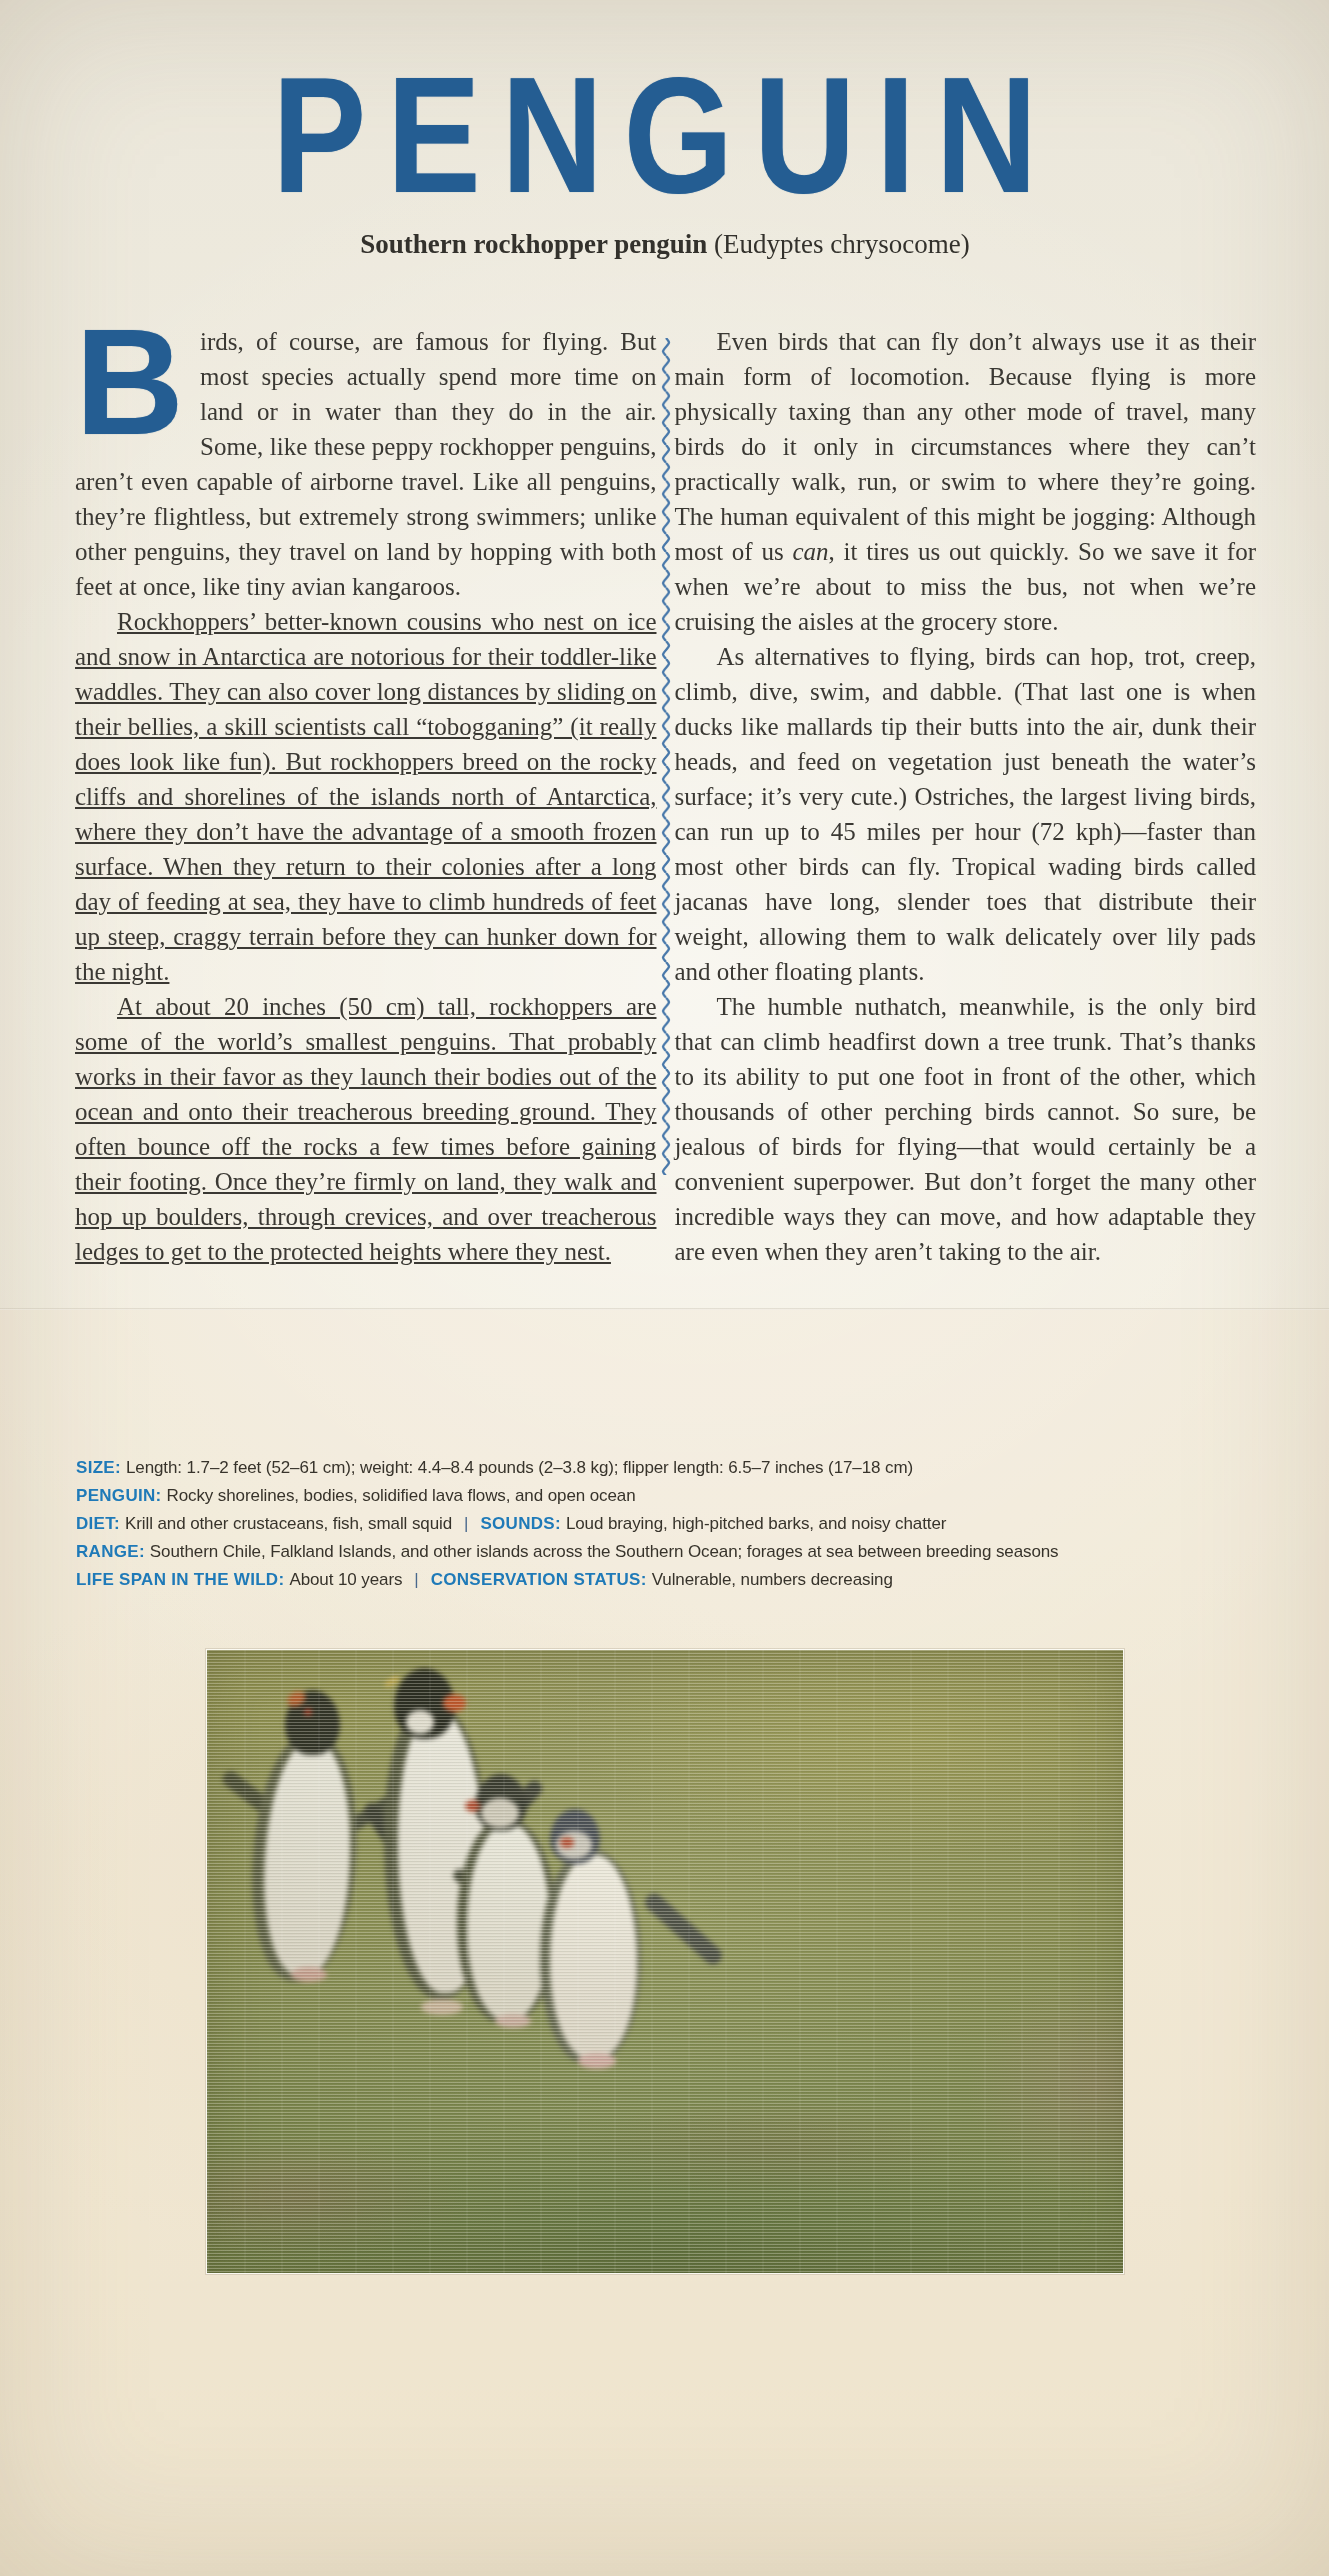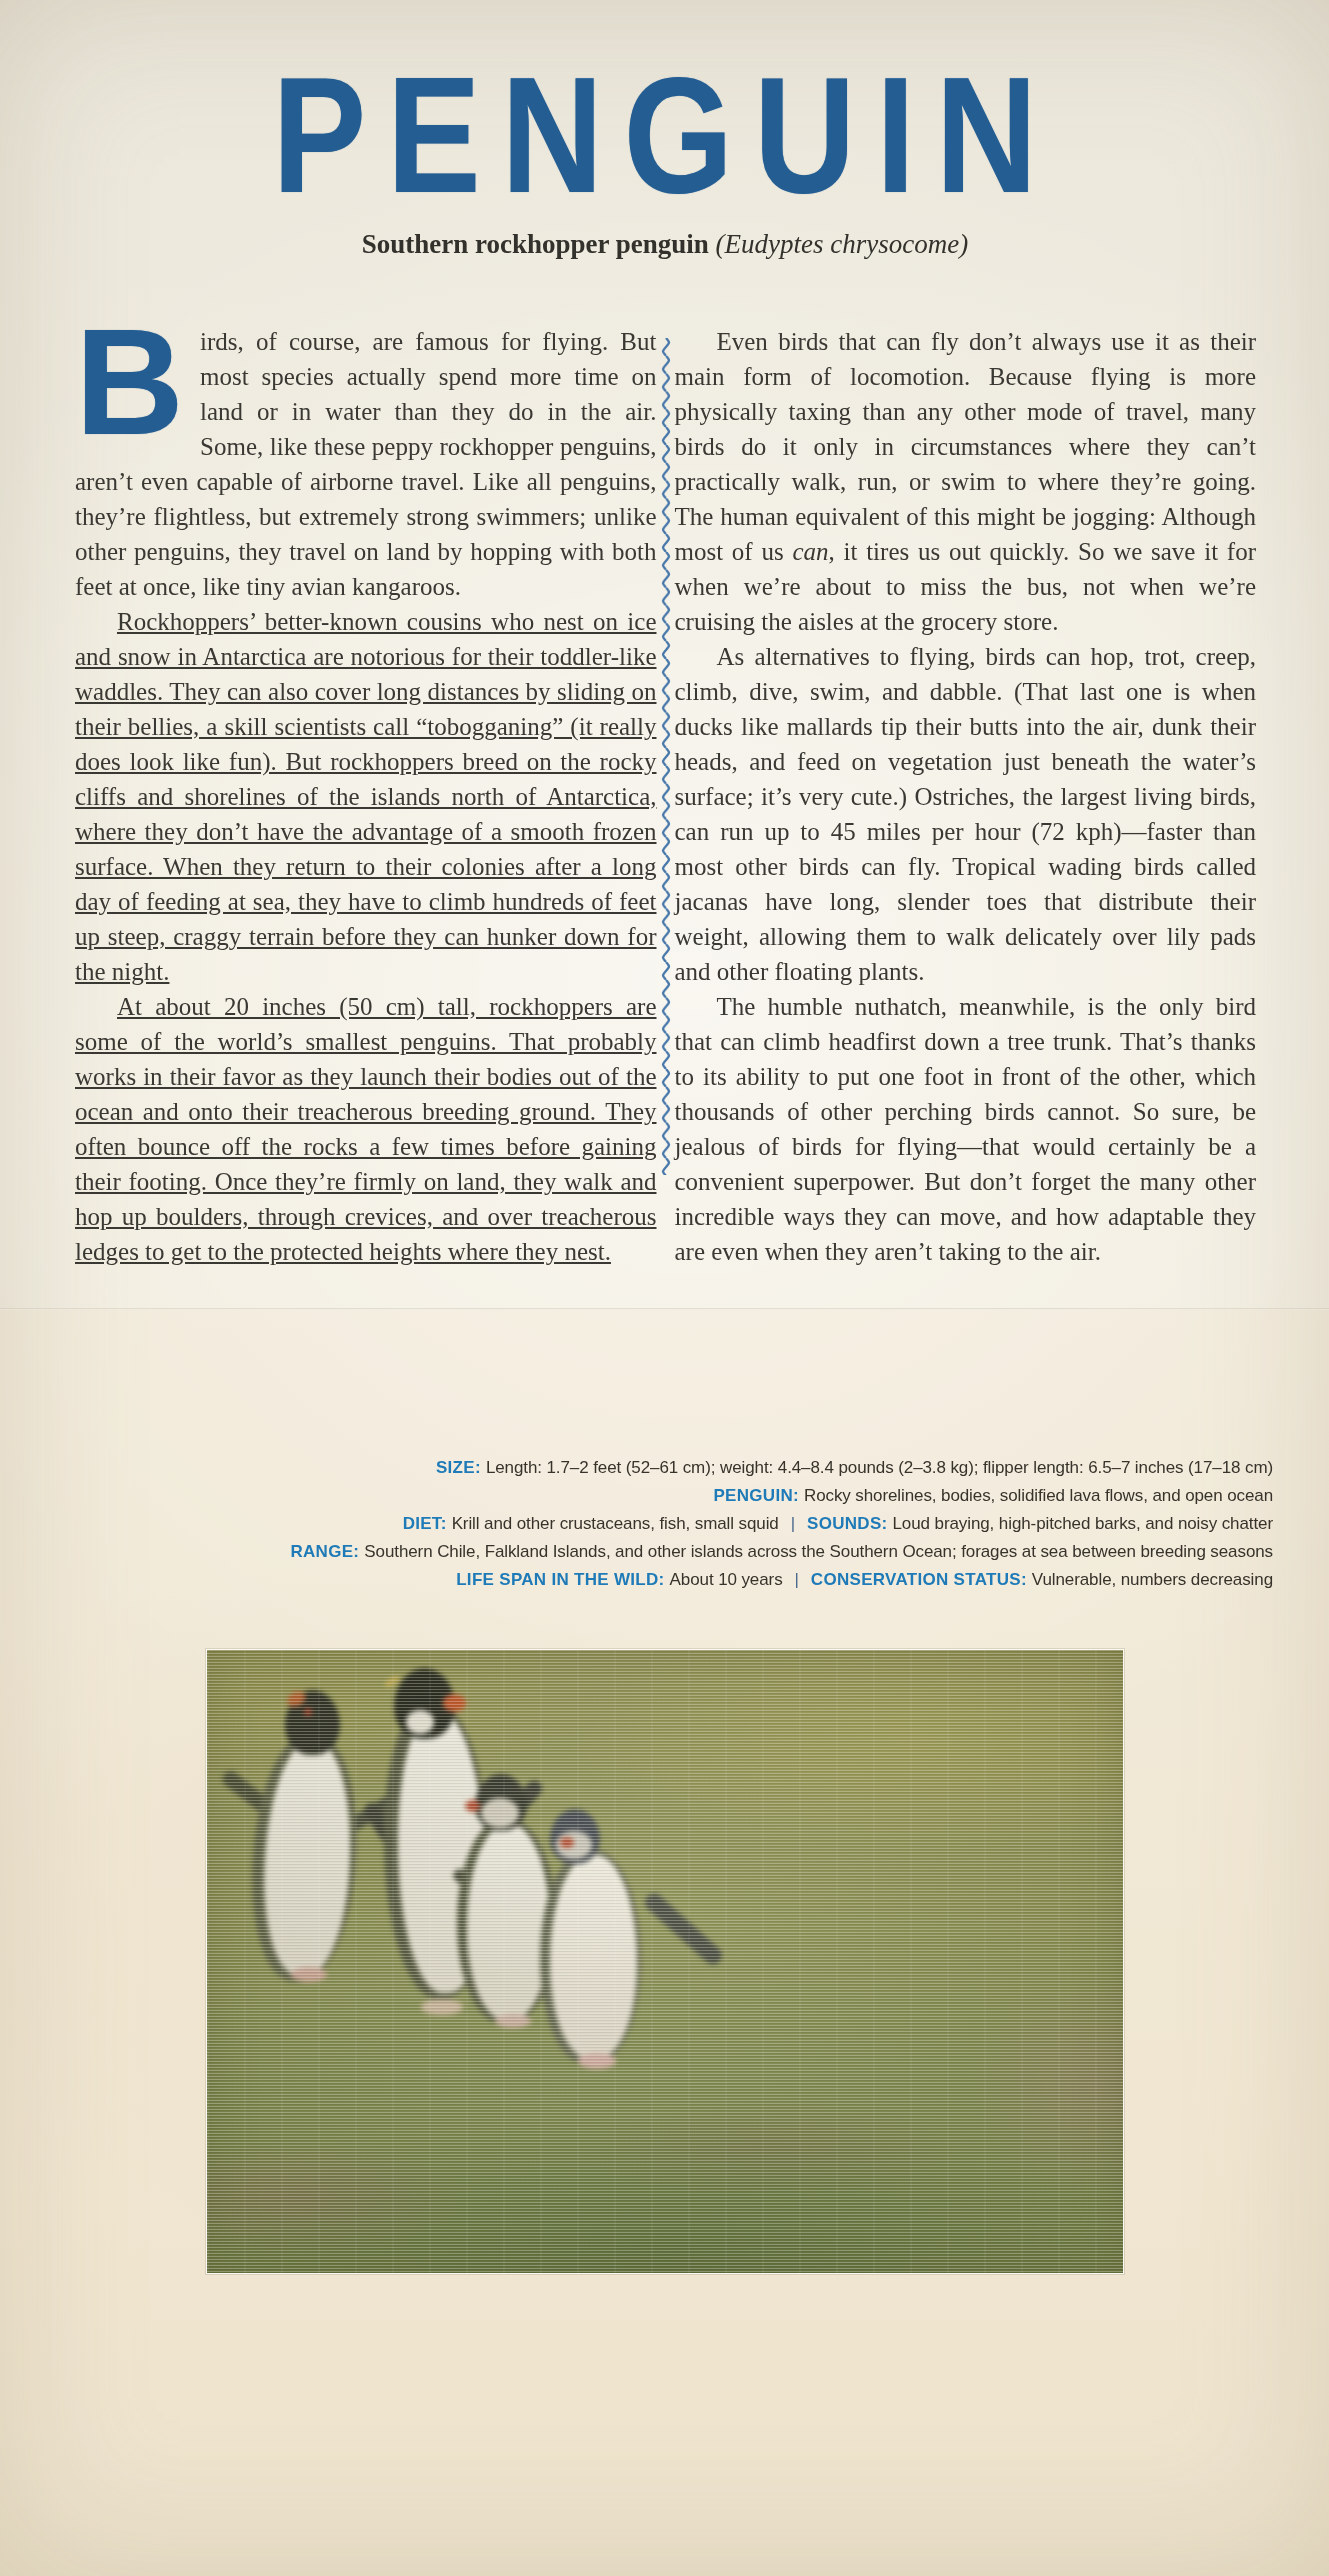--- a/index.html
+++ b/index.html
@@ -26,21 +26,21 @@
     font-family:"Liberation Sans","DejaVu Sans",sans-serif;
     font-size:166px;font-weight:700;letter-spacing:24px;line-height:1;
     color:#245d92;transform:scaleX(0.85);transform-origin:50% 50%;
     text-shadow:0 0 1px rgba(36,93,146,0.6);
   }
   .subtitle{
     position:absolute;top:229px;left:0;width:100%;text-align:center;margin:0;
     font-size:27px;color:#33312c;font-weight:400;
   }
   .subtitle .common{font-weight:700;}
-  .subtitle .sci{font-style:italic;font-weight:400;}
+  .subtitle .sci{font-weight:400;}
 
   
   .columns{
     position:absolute;top:324px;left:75px;width:1181px;
     display:flex;align-items:flex-start;
   }
   .col{width:582px;font-size:25px;line-height:35px;color:#3a3833;
     text-align:justify;}
   .col p{margin:0;}
   .col-left p + p{text-indent:42px;text-decoration:underline;}
@@ -49,21 +49,21 @@
   .dropcap{
     float:left;
     font-family:"Liberation Sans","DejaVu Sans",sans-serif;
     font-size:151px;line-height:103px;font-weight:700;color:#245d92;
     height:103px;margin:6px 16px 0 0;
     text-shadow:0 0 1px rgba(36,93,146,0.6);
   }
 
   
   .facts{
-    position:absolute;top:1454px;left:84px;width:1189px;text-align:right;
+    position:absolute;top:1454px;left:76px;width:1189px;text-align:left;
     font-family:"Liberation Sans","DejaVu Sans",sans-serif;
     font-size:17px;line-height:28px;color:#37332b;letter-spacing:-0.1px;
   }
   .fact-label{font-weight:700;color:#1f7ab8;letter-spacing:0.3px;margin-right:5px;}
   .fact-sep{color:#49688c;margin:0 12px;font-weight:400;}
 
   
   .photo{
     position:absolute;left:206px;top:1649px;width:916px;height:623px;
     border:1px solid #fbfaf2;overflow:hidden;

